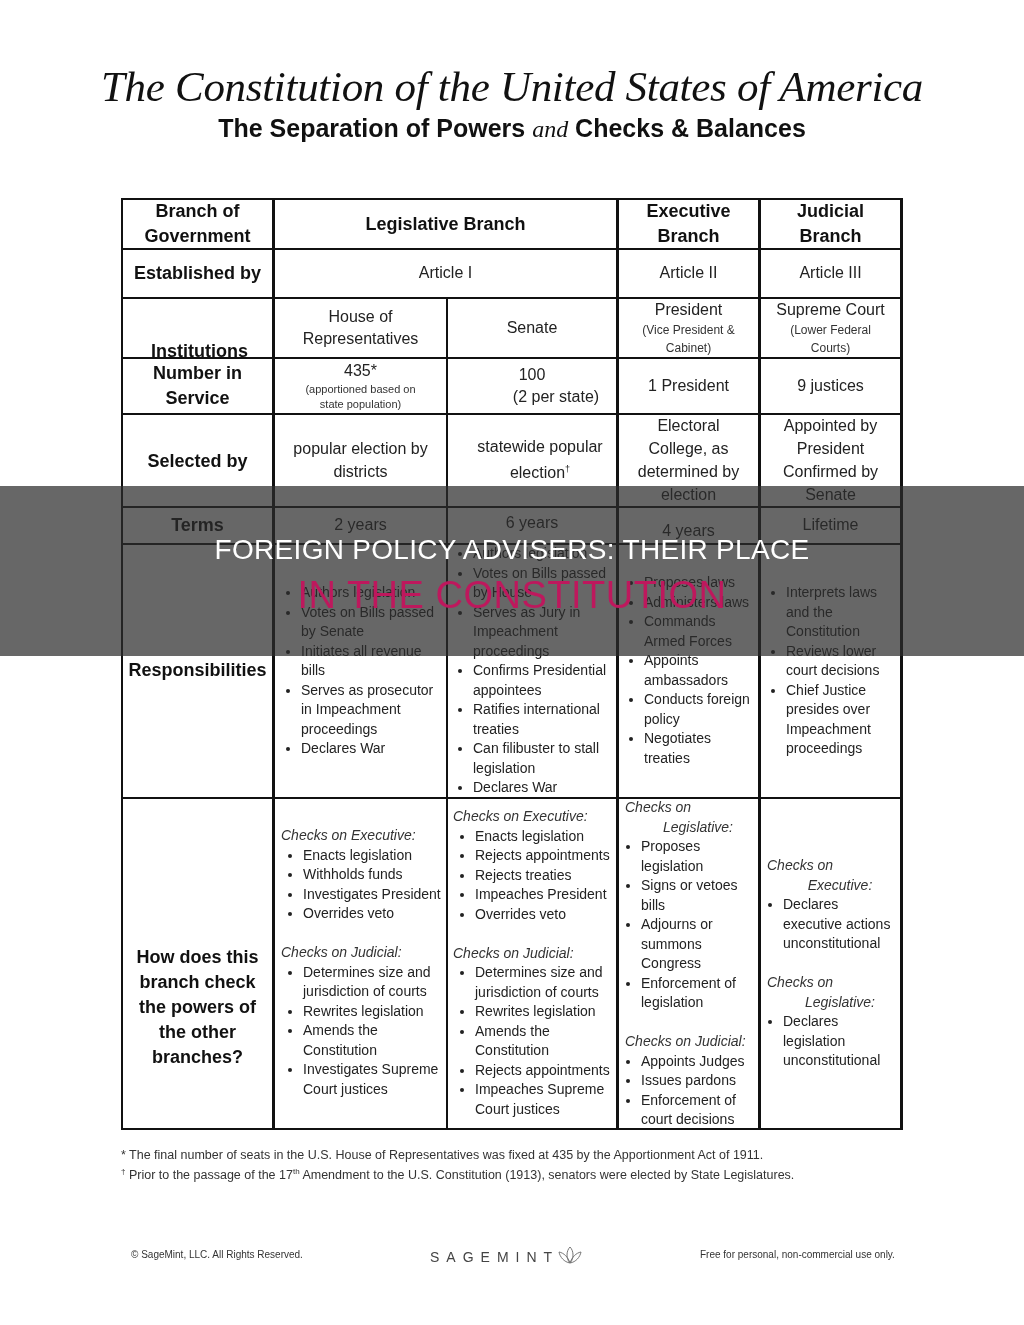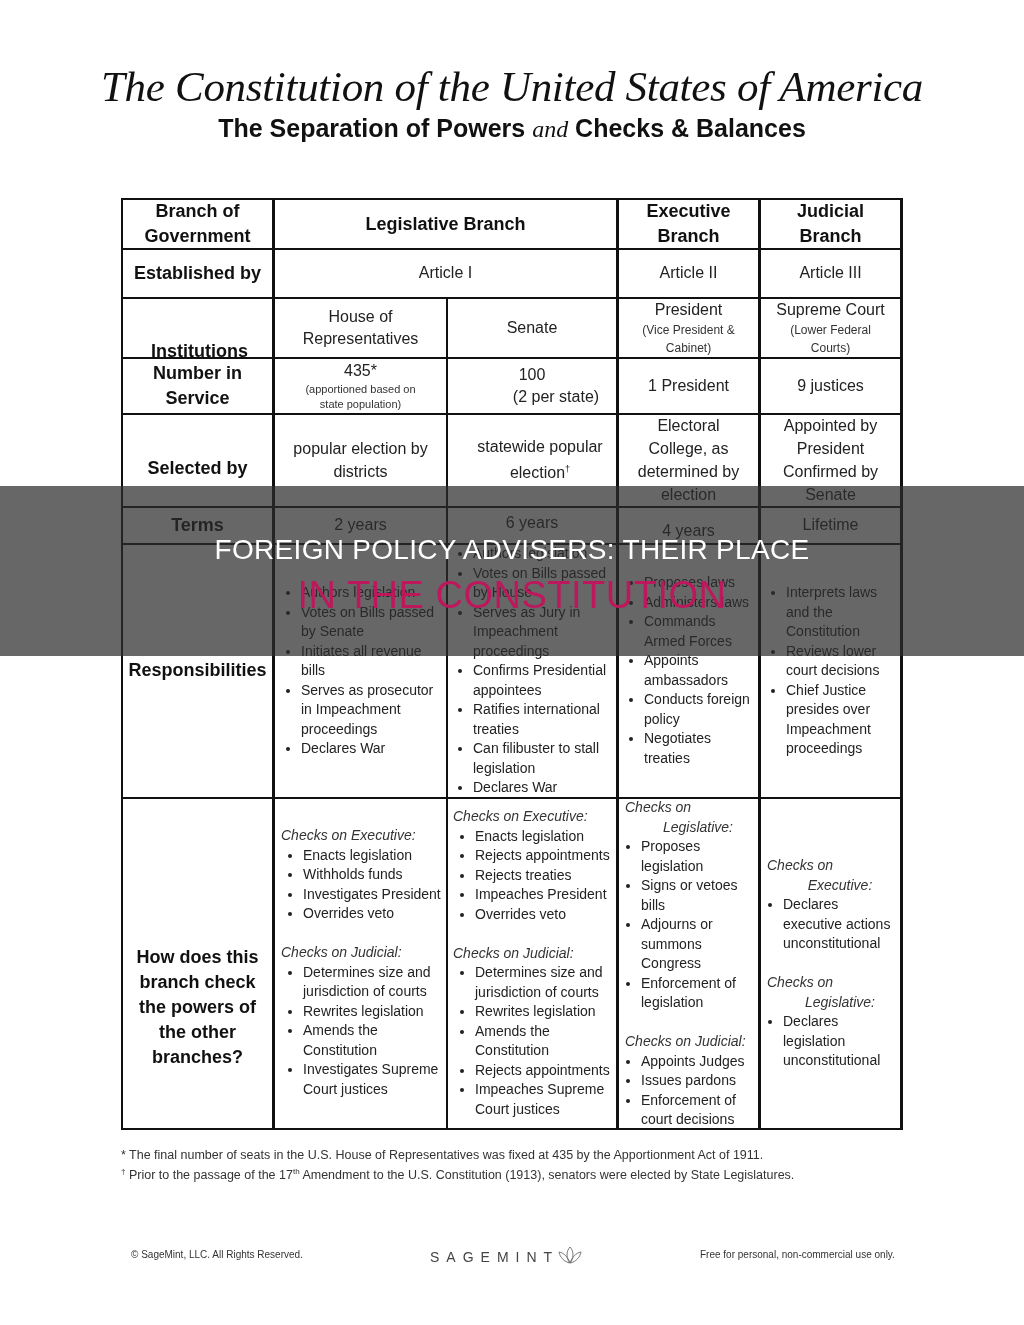--- a/index.html
+++ b/index.html
@@ -141,21 +141,21 @@
   </div>
   <div class="cell" style="left:327px;top:160px;width:168px;height:55px;">
     <span class="stack">
       <span style="display:block;">100</span>
       <span style="display:block;margin-left:48px;">(2 per state)</span>
     </span>
   </div>
   <div class="cell" style="left:498px;top:160px;width:139px;height:55px;">1 President</div>
   <div class="cell" style="left:640px;top:160px;width:139px;height:55px;">9 justices</div>
 
-  <div class="cell rh" style="left:2px;top:224px;width:149px;height:92px;">Selected by</div>
+  <div class="cell rh" style="left:2px;top:217px;width:149px;height:92px;">Selected by</div>
   <div class="cell" style="left:154px;top:216px;width:171px;height:92px;padding:0 10px;line-height:23px;">popular election by districts</div>
   <div class="cell" style="left:335px;top:216px;width:168px;height:92px;padding:0 14px;line-height:23px;">
     <span><span>statewide popular election</span><sup style="font-size:9px;">†</sup></span>
   </div>
   <div class="cell" style="left:498px;top:216px;width:139px;height:92px;padding:16px 12px;line-height:23px;">Electoral College, as determined by election</div>
   <div class="cell" style="left:640px;top:216px;width:139px;height:92px;padding:0 14px;line-height:23px;">Appointed by President Confirmed by Senate</div>
 
   <div class="cell rh" style="left:2px;top:309px;width:149px;height:36px;">Terms</div>
   <div class="cell" style="left:154px;top:309px;width:171px;height:36px;">2 years</div>
   <div class="cell" style="left:327px;top:309px;width:168px;height:32px;">6 years</div>

